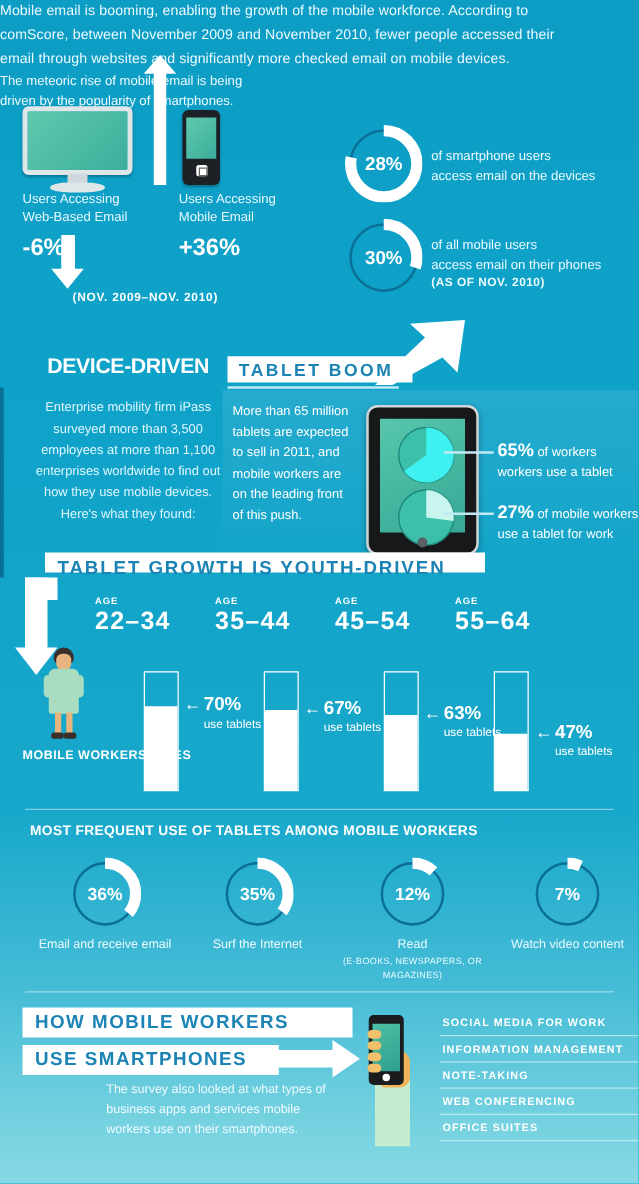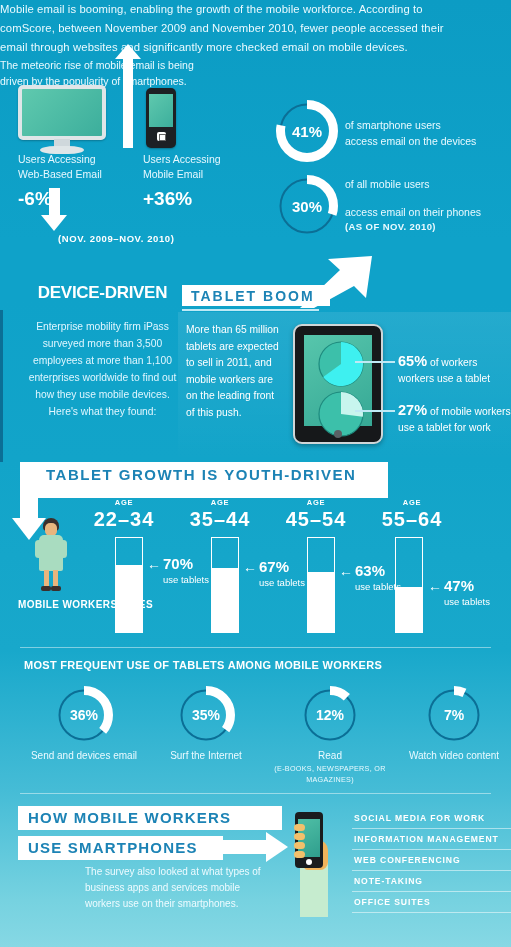--- a/index.html
+++ b/index.html
@@ -134,21 +134,21 @@
   }
   .tab-home {
     position:absolute; left:50%; bottom:4px; margin-left:-4px;
     width:8px; height:8px; border-radius:50%; background:#5a6165;
   }
   .lead { position:absolute; height:2px; background:#bfe9f5; }
   .tab-fact { position:absolute; font-size:10.3px; line-height:16px; color:#ffffff; }
   .tab-fact b { font-size:14.5px; font-weight:bold; }
   
   .tg-banner {
-    position:absolute; left:36px; top:462px; width:352px; height:36px; background:#ffffff;
+    position:absolute; left:36px; top:442px; width:352px; height:16px; background:#ffffff;
   }
   .tg-banner span {
     position:absolute; left:10px; top:4px; font-size:15px; font-weight:bold;
     letter-spacing:1.5px; color:#1c83b5;
   }
   .tg-arrow-v {
     position:absolute; left:20px; top:462px; width:18px; height:62px; background:#ffffff;
   }
   .tg-arrow-h {
     position:absolute; left:20px; top:462px; width:26px; height:18px; background:#ffffff;
@@ -172,21 +172,21 @@
   .p-leg-l { position:absolute; left:11px; top:52px; width:5px; height:17px; background:#e8b57e; }
   .p-leg-r { position:absolute; left:20px; top:52px; width:5px; height:17px; background:#e8b57e; }
   .p-shoe-l{ position:absolute; left:8px; top:68px; width:10px; height:5px;
              background:#3b2f2c; border-radius:2px; }
   .p-shoe-r{ position:absolute; left:18px; top:68px; width:10px; height:5px;
              background:#3b2f2c; border-radius:2px; }
   .ages-label {
     position:absolute; left:18px; top:597px; font-size:10px; font-weight:bold;
     line-height:15px; letter-spacing:.4px; color:#ffffff;
   }
-  .age-col { position:absolute; top:498px; width:96px; text-align:center; }
+  .age-col { position:absolute; top:476px; width:96px; text-align:left; }
   .age-word { font-size:7.5px; font-weight:bold; letter-spacing:.8px; color:#ffffff; }
   .age-range { font-size:20px; font-weight:bold; letter-spacing:1px; color:#ffffff; margin-top:1px; }
   .bar {
     position:absolute; top:537px; width:28px; height:96px;
     border:1.6px solid #ffffff;
   }
   .bar-fill { position:absolute; left:0; right:0; bottom:0; background:#ffffff; }
   .bar-note { position:absolute; color:#ffffff; }
   .bar-note .pct { font-size:15px; font-weight:bold; }
   .bar-note .sub { font-size:9.5px; display:block; margin-top:1px; }
@@ -280,33 +280,33 @@
   <div class="dev-label" style="left:143px; top:167px; width:110px;">Mobile Email</div>
   <div class="dev-pct" style="left:143px; top:188px;">+36%</div>
 
   <div class="period">(NOV. 2009–NOV. 2010)</div>
 
   <div class="ring" id="ring-sp-0" style="left:276px; top:100px; width:62px; height:62px;">
       <svg width="62" height="62" style="position: absolute; left: 0px; top: 0px;">
         <circle cx="31" cy="31" r="26.5" fill="none" stroke="#0b6f96" stroke-width="2"></circle>
         <circle cx="31" cy="31" r="26.5" fill="none" stroke="#ffffff" stroke-width="9" stroke-dasharray="129.87344029940203 166.50441064025904" transform="rotate(-90 31 31)"></circle>
       </svg>
-    <div class="hole" style="font-size:15px;">41%</div>
+    <div class="hole" style="font-size:15px;">28%</div>
   </div>
   <div class="ring-note" style="left:345px; top:117px; width:165px;">of smartphone users</div>
   <div class="ring-note" style="left:345px; top:133px; width:175px;">access email on the devices</div>
 
   <div class="ring" id="ring-sp-1" style="left:276px; top:175px; width:62px; height:62px;">
       <svg width="62" height="62" style="position: absolute; left: 0px; top: 0px;">
         <circle cx="31" cy="31" r="26.5" fill="none" stroke="#0b6f96" stroke-width="2"></circle>
         <circle cx="31" cy="31" r="26.5" fill="none" stroke="#ffffff" stroke-width="9" stroke-dasharray="49.95132319207771 166.50441064025904" transform="rotate(-90 31 31)"></circle>
       </svg>
     <div class="hole" style="font-size:15px;">30%</div>
   </div>
-  <div class="ring-note" style="left:345px; top:176px; width:165px;">of all mobile users</div>
+  <div class="ring-note" style="left:345px; top:188px; width:165px;">of all mobile users</div>
   <div class="ring-note" style="left:345px; top:204px; width:175px;">access email on their phones</div>
   <div class="ring-note" style="left:345px; top:219px; width:175px; font-size:9.5px; font-weight:bold; letter-spacing:.4px;">(AS OF NOV. 2010)</div>
 
   <div class="panel-right"></div>
   <div class="left-rule"></div>
 
   <div class="dd-title">DEVICE-DRIVEN</div>
   <div class="dd-body">Enterprise mobility firm iPass surveyed more than 3,500 employees at more than 1,100 enterprises worldwide to find out how they use mobile devices. Here's what they found:</div>
 
   <svg style="position:absolute; left:300px; top:256px; width:80px; height:52px;" viewBox="0 0 80 52">
@@ -408,21 +408,21 @@
   <div class="freq-title">MOST FREQUENT USE OF TABLETS AMONG MOBILE WORKERS</div>
   <div id="freq-container">
       <div class="freq-col" style="left: 24px;">
         <div id="freq-ring-0" style="position: relative; width: 58px; height: 58px; margin: 0px auto;">
           <svg width="58" height="58" style="position: absolute; left: 0px; top: 0px;">
             <circle cx="29" cy="29" r="24.5" fill="none" stroke="#0b6f96" stroke-width="2"></circle>
             <circle cx="29" cy="29" r="24.5" fill="none" stroke="#ffffff" stroke-width="9" stroke-dasharray="55.41769440932395 153.93804002589985" transform="rotate(-90 29 29)"></circle>
           </svg>
           <div class="hole" style="position: absolute; inset: 0px; display: flex; align-items: center; justify-content: center; color: rgb(255, 255, 255); font-weight: bold; font-size: 14px;">36%</div>
         </div>
-        <div class="freq-label">Send and devices email</div>
+        <div class="freq-label">Email and receive email</div>
       </div>
       <div class="freq-col" style="left: 146px;">
         <div id="freq-ring-1" style="position: relative; width: 58px; height: 58px; margin: 0px auto;">
           <svg width="58" height="58" style="position: absolute; left: 0px; top: 0px;">
             <circle cx="29" cy="29" r="24.5" fill="none" stroke="#0b6f96" stroke-width="2"></circle>
             <circle cx="29" cy="29" r="24.5" fill="none" stroke="#ffffff" stroke-width="9" stroke-dasharray="53.87831400906495 153.93804002589985" transform="rotate(-90 29 29)"></circle>
           </svg>
           <div class="hole" style="position: absolute; inset: 0px; display: flex; align-items: center; justify-content: center; color: rgb(255, 255, 255); font-weight: bold; font-size: 14px;">35%</div>
         </div>
         <div class="freq-label">Surf the Internet</div>
@@ -471,18 +471,18 @@
     </div>
     <div class="finger" style="top:12px;"></div>
     <div class="finger" style="top:21px;"></div>
     <div class="finger" style="top:30px;"></div>
     <div class="finger" style="top:39px;"></div>
   </div>
 
   <div class="applist" id="app-list">
       <div class="app-item">SOCIAL MEDIA FOR WORK</div>
       <div class="app-item">INFORMATION MANAGEMENT</div>
+      <div class="app-item">NOTE-TAKING</div>
       <div class="app-item">WEB CONFERENCING</div>
-      <div class="app-item">NOTE-TAKING</div>
       <div class="app-item">OFFICE SUITES</div>
     </div>
 
 </div>
 
 </body></html>

